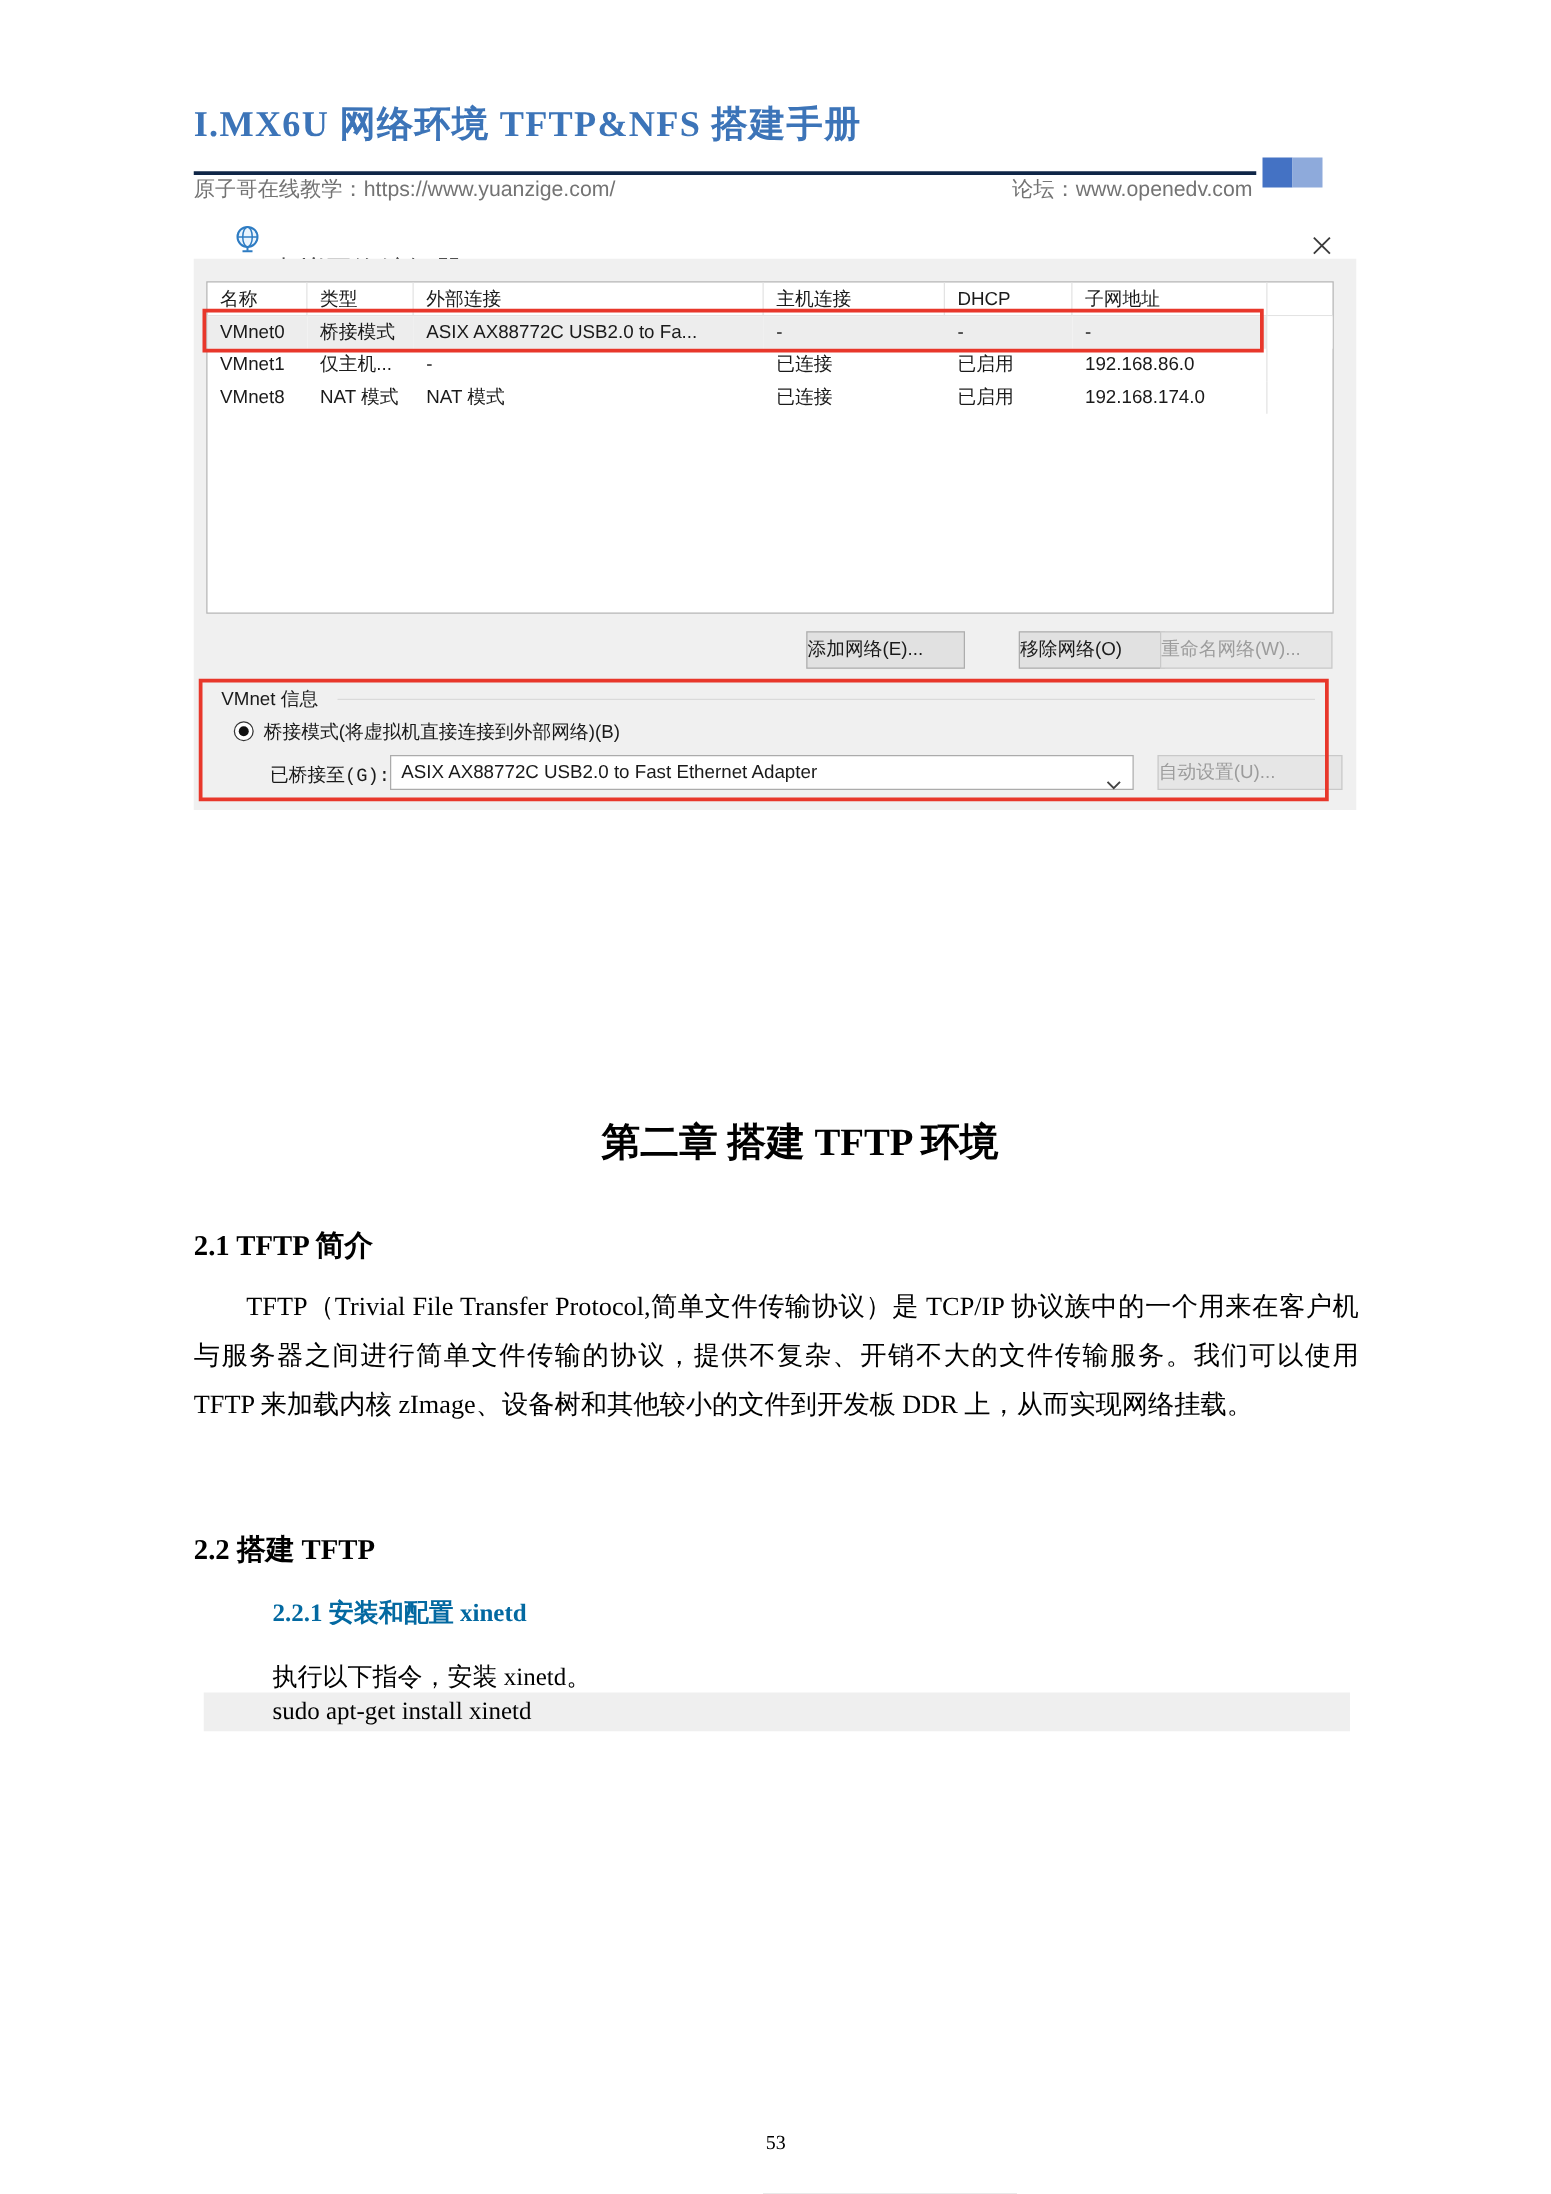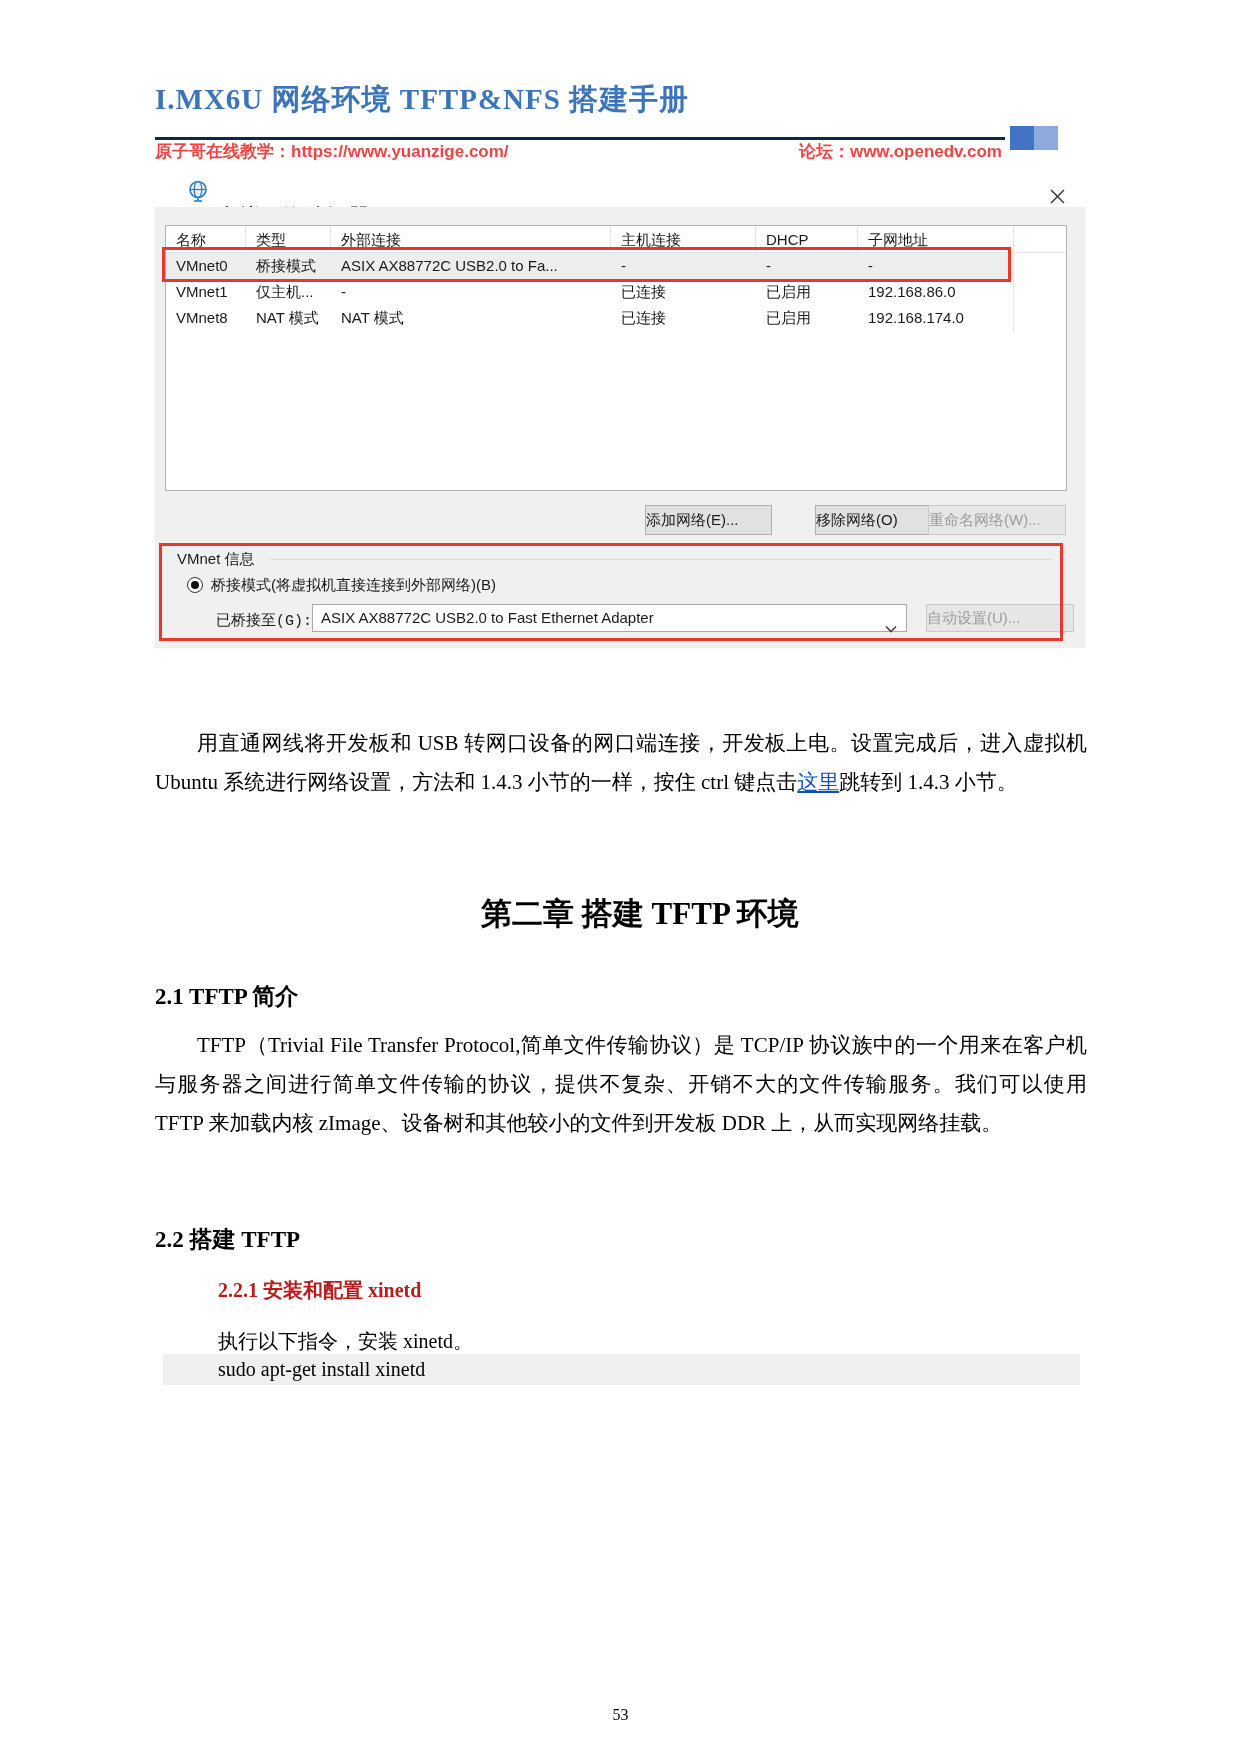--- a/index.html
+++ b/index.html
@@ -10,21 +10,21 @@
   .hdr-title { position:absolute; left:155px; top:80px; font-family:"Liberation Serif",serif;
                font-weight:bold; font-size:29px; color:#3c74b8; letter-spacing:1px; }
   .brand { position:absolute; left:710px; top:68px; display:flex; align-items:center; }
   .brand-text { font-family:"Liberation Serif",serif; font-weight:bold; font-size:38px;
                 color:#2b73b7; margin-left:5px; letter-spacing:3px; }
   .hdr-rule { position:absolute; left:155px; top:137px; width:850px; height:3px; background:#0f2647; }
   .sq { position:absolute; top:126px; width:24px; height:24px; }
   .sq-dark { left:1010px; background:#4472c4; }
   .sq-light { left:1034px; background:#8eaadb; }
   .hdr-sub { position:absolute; top:140px; font-family:"Liberation Sans",sans-serif;
-             font-weight:bold; font-size:17px; color:#ef4444; }
+             font-weight:normal; font-size:17px; color:#737373; }
   .hdr-sub-left { left:155px; }
   .hdr-sub-right { left:640px; width:362px; text-align:right; }
 
   
   .dlg-body { position:absolute; left:155px; top:207px; width:930px; height:441px; background:#f0f0f0; }
   .dlg-icon { position:absolute; left:186px; top:179px; width:24px; height:24px; }
   .dlg-title { position:absolute; left:216px; top:182px; font-family:Liberation Sans, sans-serif;
                font-size:22px; color:#1c1c1c;margin-top:20px; }
   .dlg-close { position:absolute; left:1044px; top:184px; width:26px; height:24px;
                display:flex; align-items:center; justify-content:center; cursor:default; }
@@ -74,21 +74,21 @@
                  font-size:19px; color:#2b2b2b; }
   .para { position:absolute; left:155px; width:932px; font-size:21px; line-height:39px;
           text-align:justify; color:#000; }
   .para1 { top:724px; text-indent:42px; }
   .para2 { top:1026px; text-indent:42px; }
   .doc-link { color:#0b50c0; text-decoration:underline; cursor:pointer; }
   .chapter { position:absolute; left:155px; top:893px; width:930px; text-align:center;
              font-weight:bold; font-size:31px; text-indent:40px; color:#000; }
   .h2 { position:absolute; left:155px; font-weight:bold; font-size:23px; color:#000; }
   .h21 { top:981px; } .h22 { top:1224px; }
-  .h3 { position:absolute; left:218px; top:1277px; font-weight:bold; font-size:20px; color:#b91c1c; }
+  .h3 { position:absolute; left:218px; top:1277px; font-weight:bold; font-size:20px; color:#0369a1; }
   .instruction { position:absolute; left:218px; top:1328px; font-size:20px; color:#000; }
   .codebar { position:absolute; left:163px; top:1354px; width:917px; height:31px; background:#efefef;
              font-size:20px; line-height:31px; padding-left:55px; color:#000; }
   .pagenum { position:absolute; left:0; top:1706px; width:1241px; text-align:center;
              font-size:16px; color:#000; }
 </style>
 </head>
 <body>
 
 <div class="page">
@@ -180,21 +180,20 @@
         </svg>
       </span>
     </div>
     <div class="dlg-btn btn-auto btn-disabled">自动设置(U)...</div>
 
     <div class="red-box red-row"></div>
     <div class="red-box red-info"></div>
   </div>
 
 
-  <div class="para para1"><span>用直通网线将开发板和 USB 转网口设备的网口端连接，开发板上电。设置完成后，进入虚拟机 Ubuntu 系统进行网络设置，方法和 1.4.3 小节的一样，按住 ctrl 键点击</span><span class="doc-link">这里</span><span>跳转到 1.4.3 小节。</span></div>
 
   <div class="chapter">第二章 搭建 TFTP 环境</div>
   <div class="h2 h21">2.1 TFTP 简介</div>
   <div class="para para2">TFTP（Trivial File Transfer Protocol,简单文件传输协议）是 TCP/IP 协议族中的一个用来在客户机与服务器之间进行简单文件传输的协议，提供不复杂、开销不大的文件传输服务。我们可以使用 TFTP 来加载内核 zImage、设备树和其他较小的文件到开发板 DDR 上，从而实现网络挂载。</div>
   <div class="h2 h22">2.2 搭建 TFTP</div>
   <div class="h3">2.2.1 安装和配置 xinetd</div>
   <div class="instruction">执行以下指令，安装 xinetd。</div>
   <div class="codebar">sudo apt-get install xinetd</div>
   <div class="pagenum">53</div>
 

